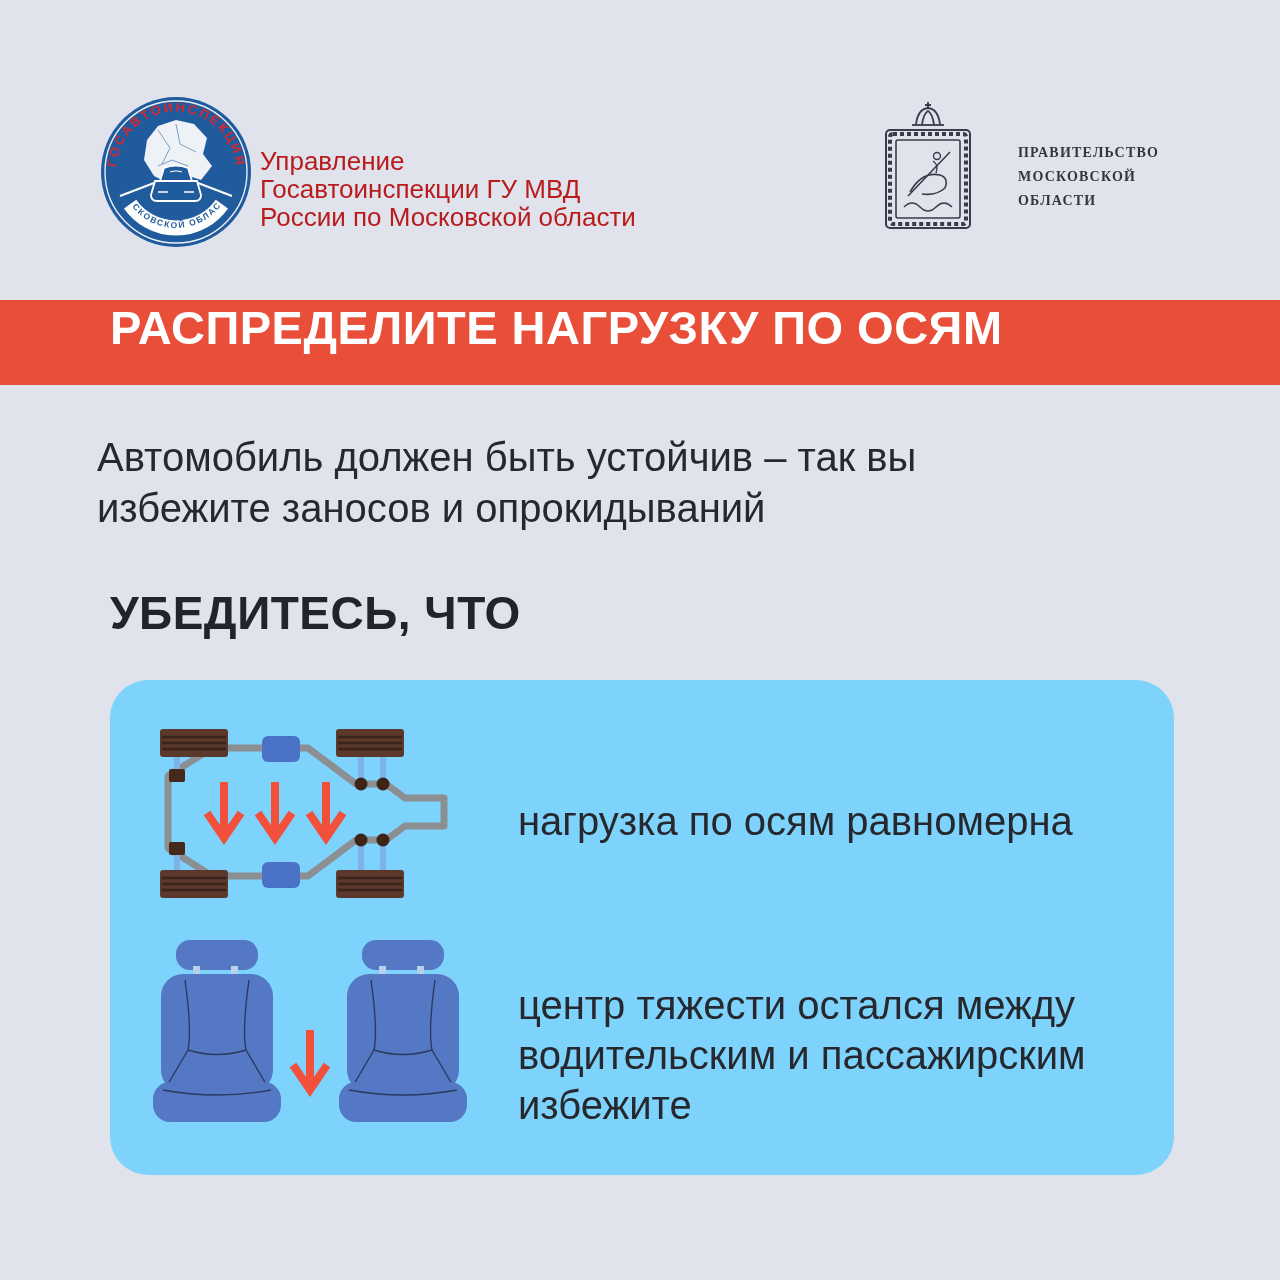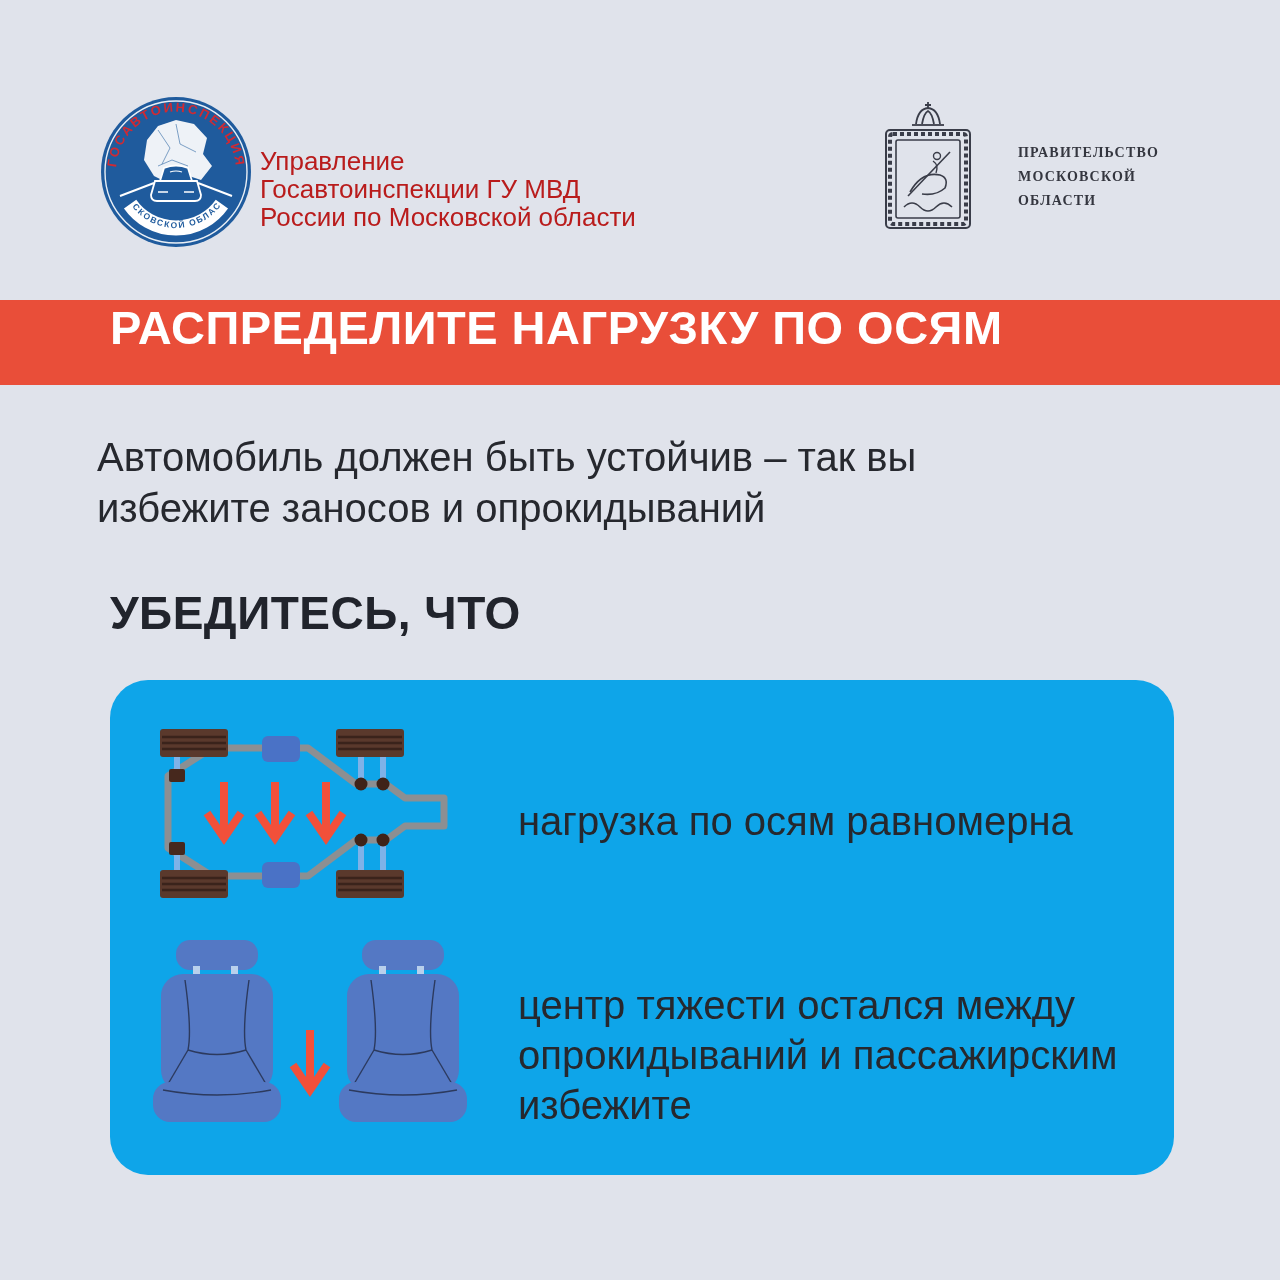--- a/index.html
+++ b/index.html
@@ -41,21 +41,21 @@
     font-size:40px;line-height:51px;color:#26282e;
   }
   .intro span{display:block;}
   .check-heading{
     position:absolute;left:110px;top:586px;margin:0;
     font-size:46px;font-weight:bold;color:#21242c;letter-spacing:0.5px;text-align:right;
   }
   
   .card{
     position:absolute;left:110px;top:680px;width:1064px;height:495px;
-    background:#0ea5e9;border-radius:38px;
+    background:#7dd3fc;border-radius:38px;
   }
   .icon-chassis{position:absolute;left:30px;top:32px;width:330px;height:230px;}
   .icon-seats{position:absolute;left:35px;top:258px;width:330px;height:228px;}
   .row-text{
     position:absolute;left:408px;
     font-size:40px;line-height:50px;color:#26282e;
   }
   .row-text span{display:block;}
   .row-text.r1{top:116px;}
   .row-text.r2{top:300px;}
@@ -231,17 +231,17 @@
           <path d="M 12 152 Q 66 162 120 152" stroke="#2c3a5e" stroke-width="1.4" fill="none"></path>
         </g>
       </g>
       <g stroke="#f2503a" stroke-width="8" fill="none">
         <path d="M 165 92 V 148 M 148 127 L 165 152 L 182 127"></path>
       </g>
     </svg>
 
     <div class="row-text r2">
       <span>центр тяжести остался между</span>
-      <span>опрокидываний и пассажирским</span>
+      <span>водительским и пассажирским</span>
       <span>избежите</span>
     </div>
   </section>
 </div>
 
 </body></html>

